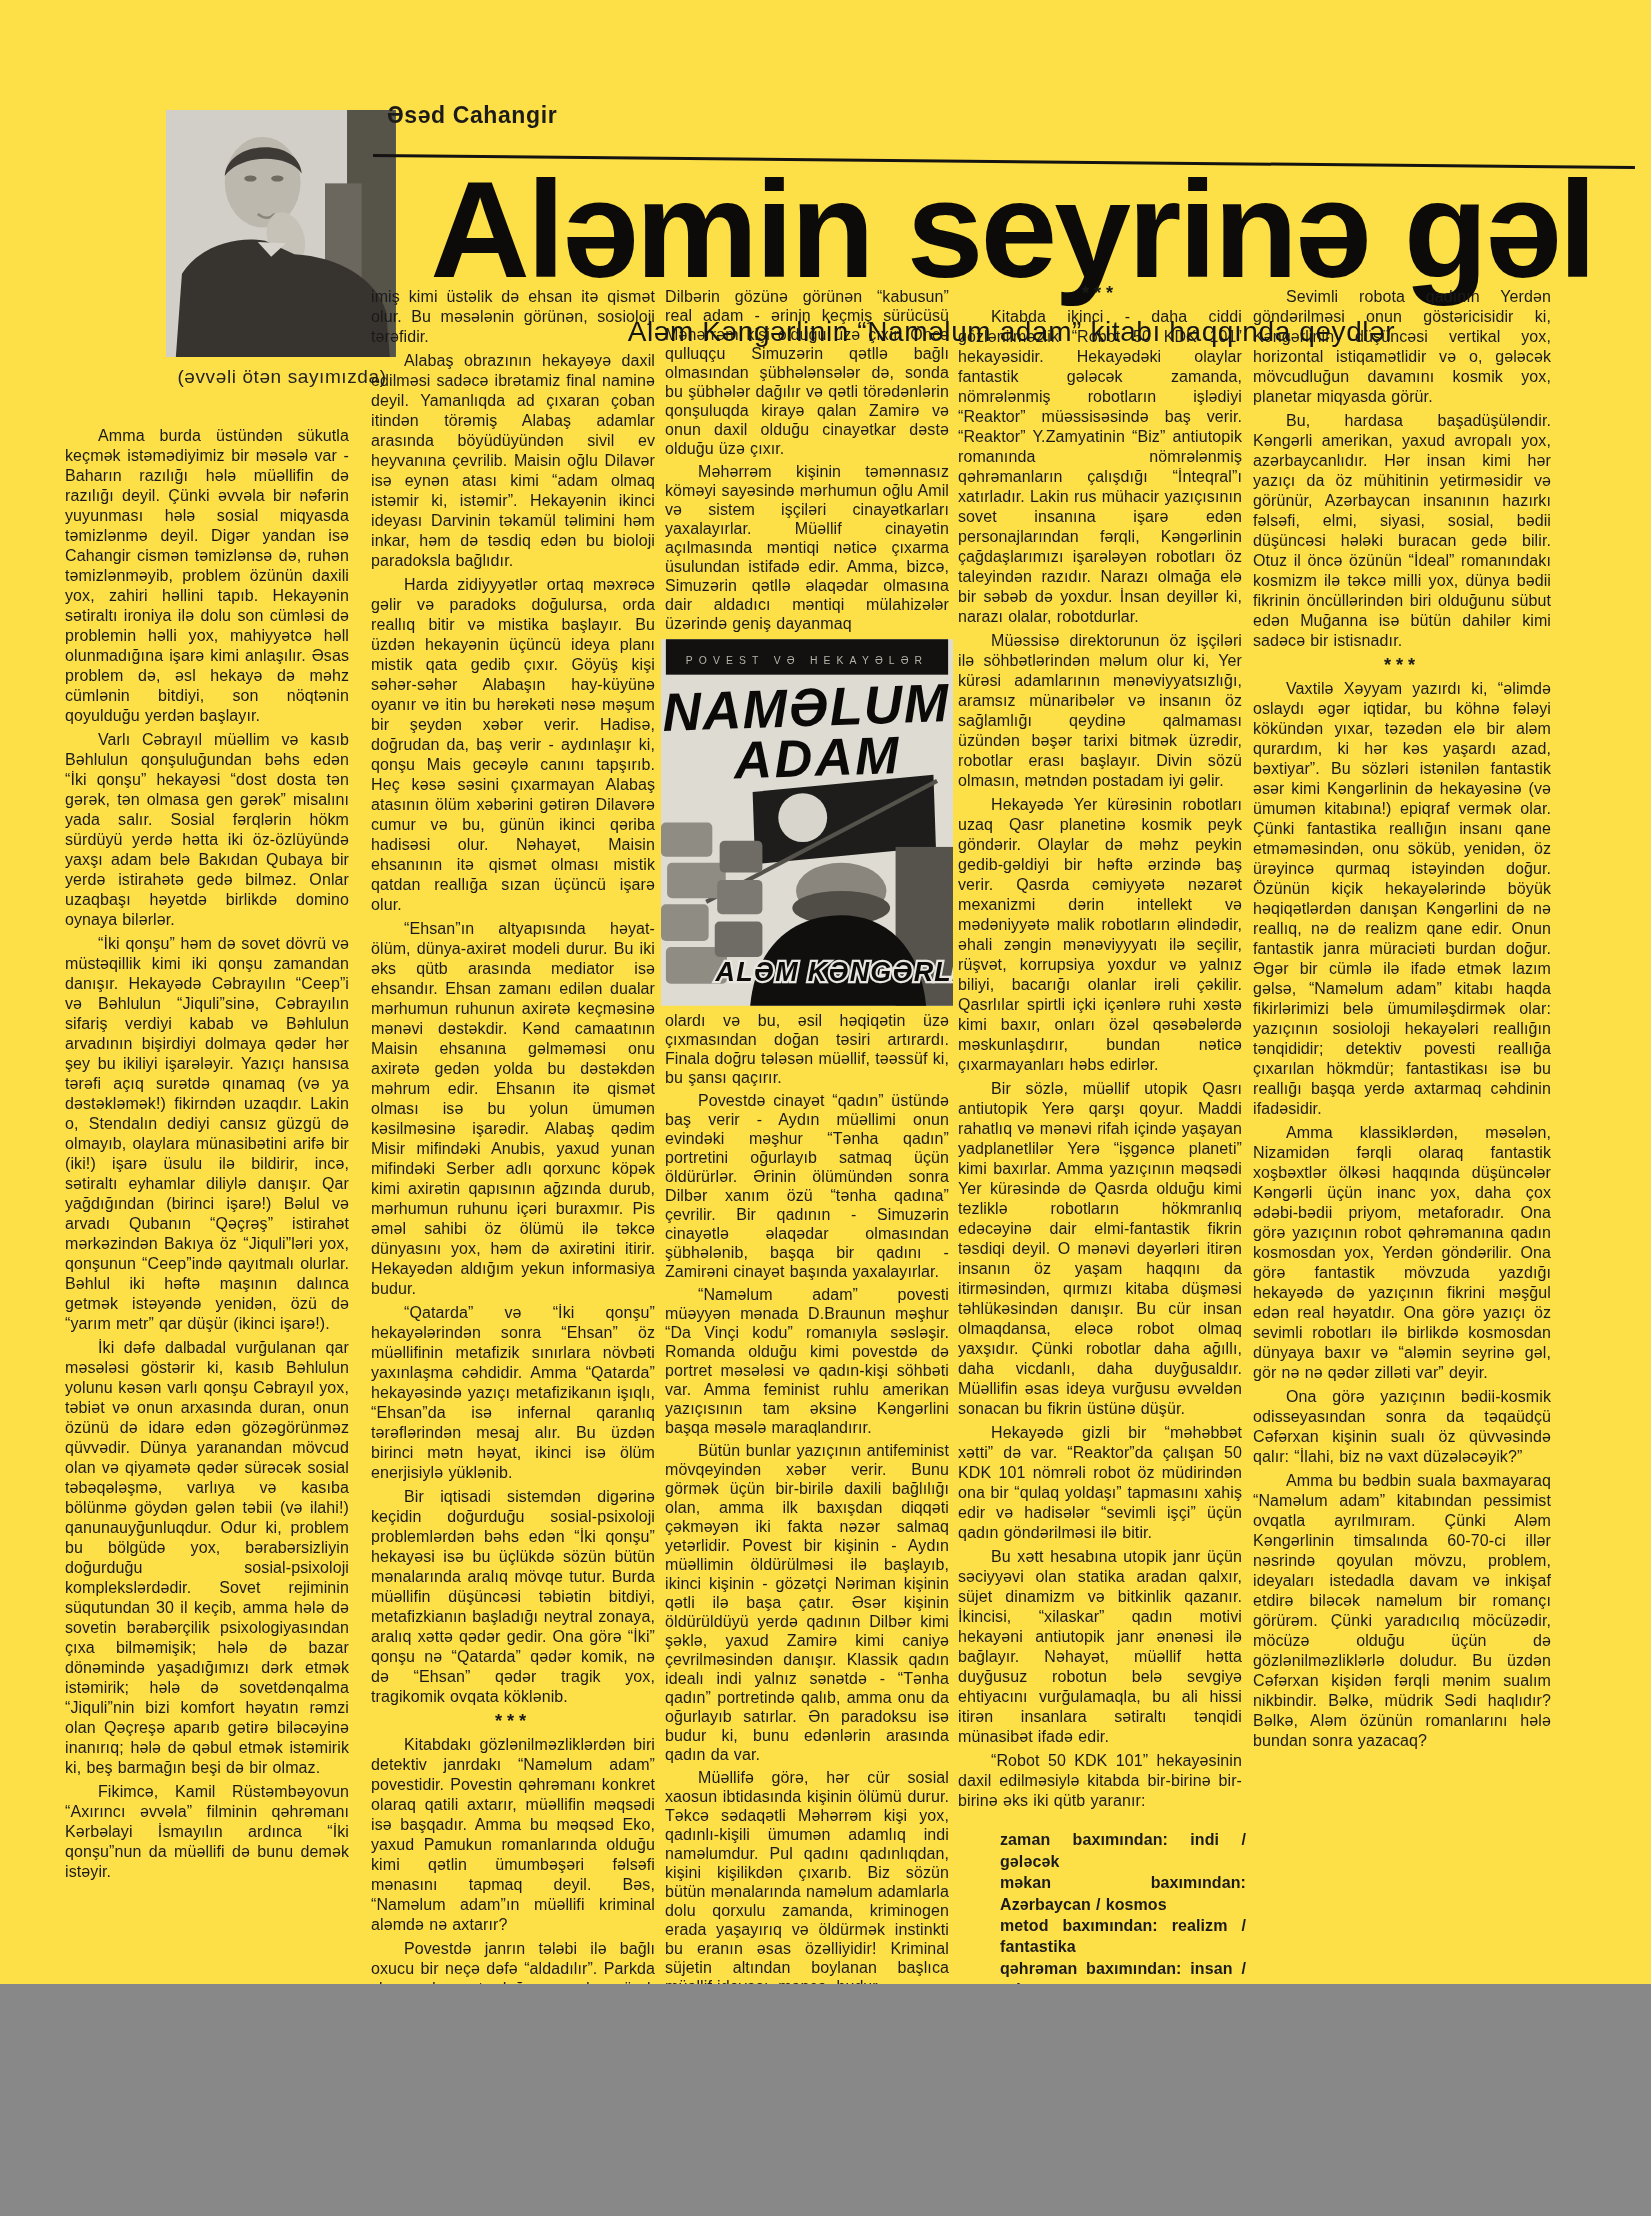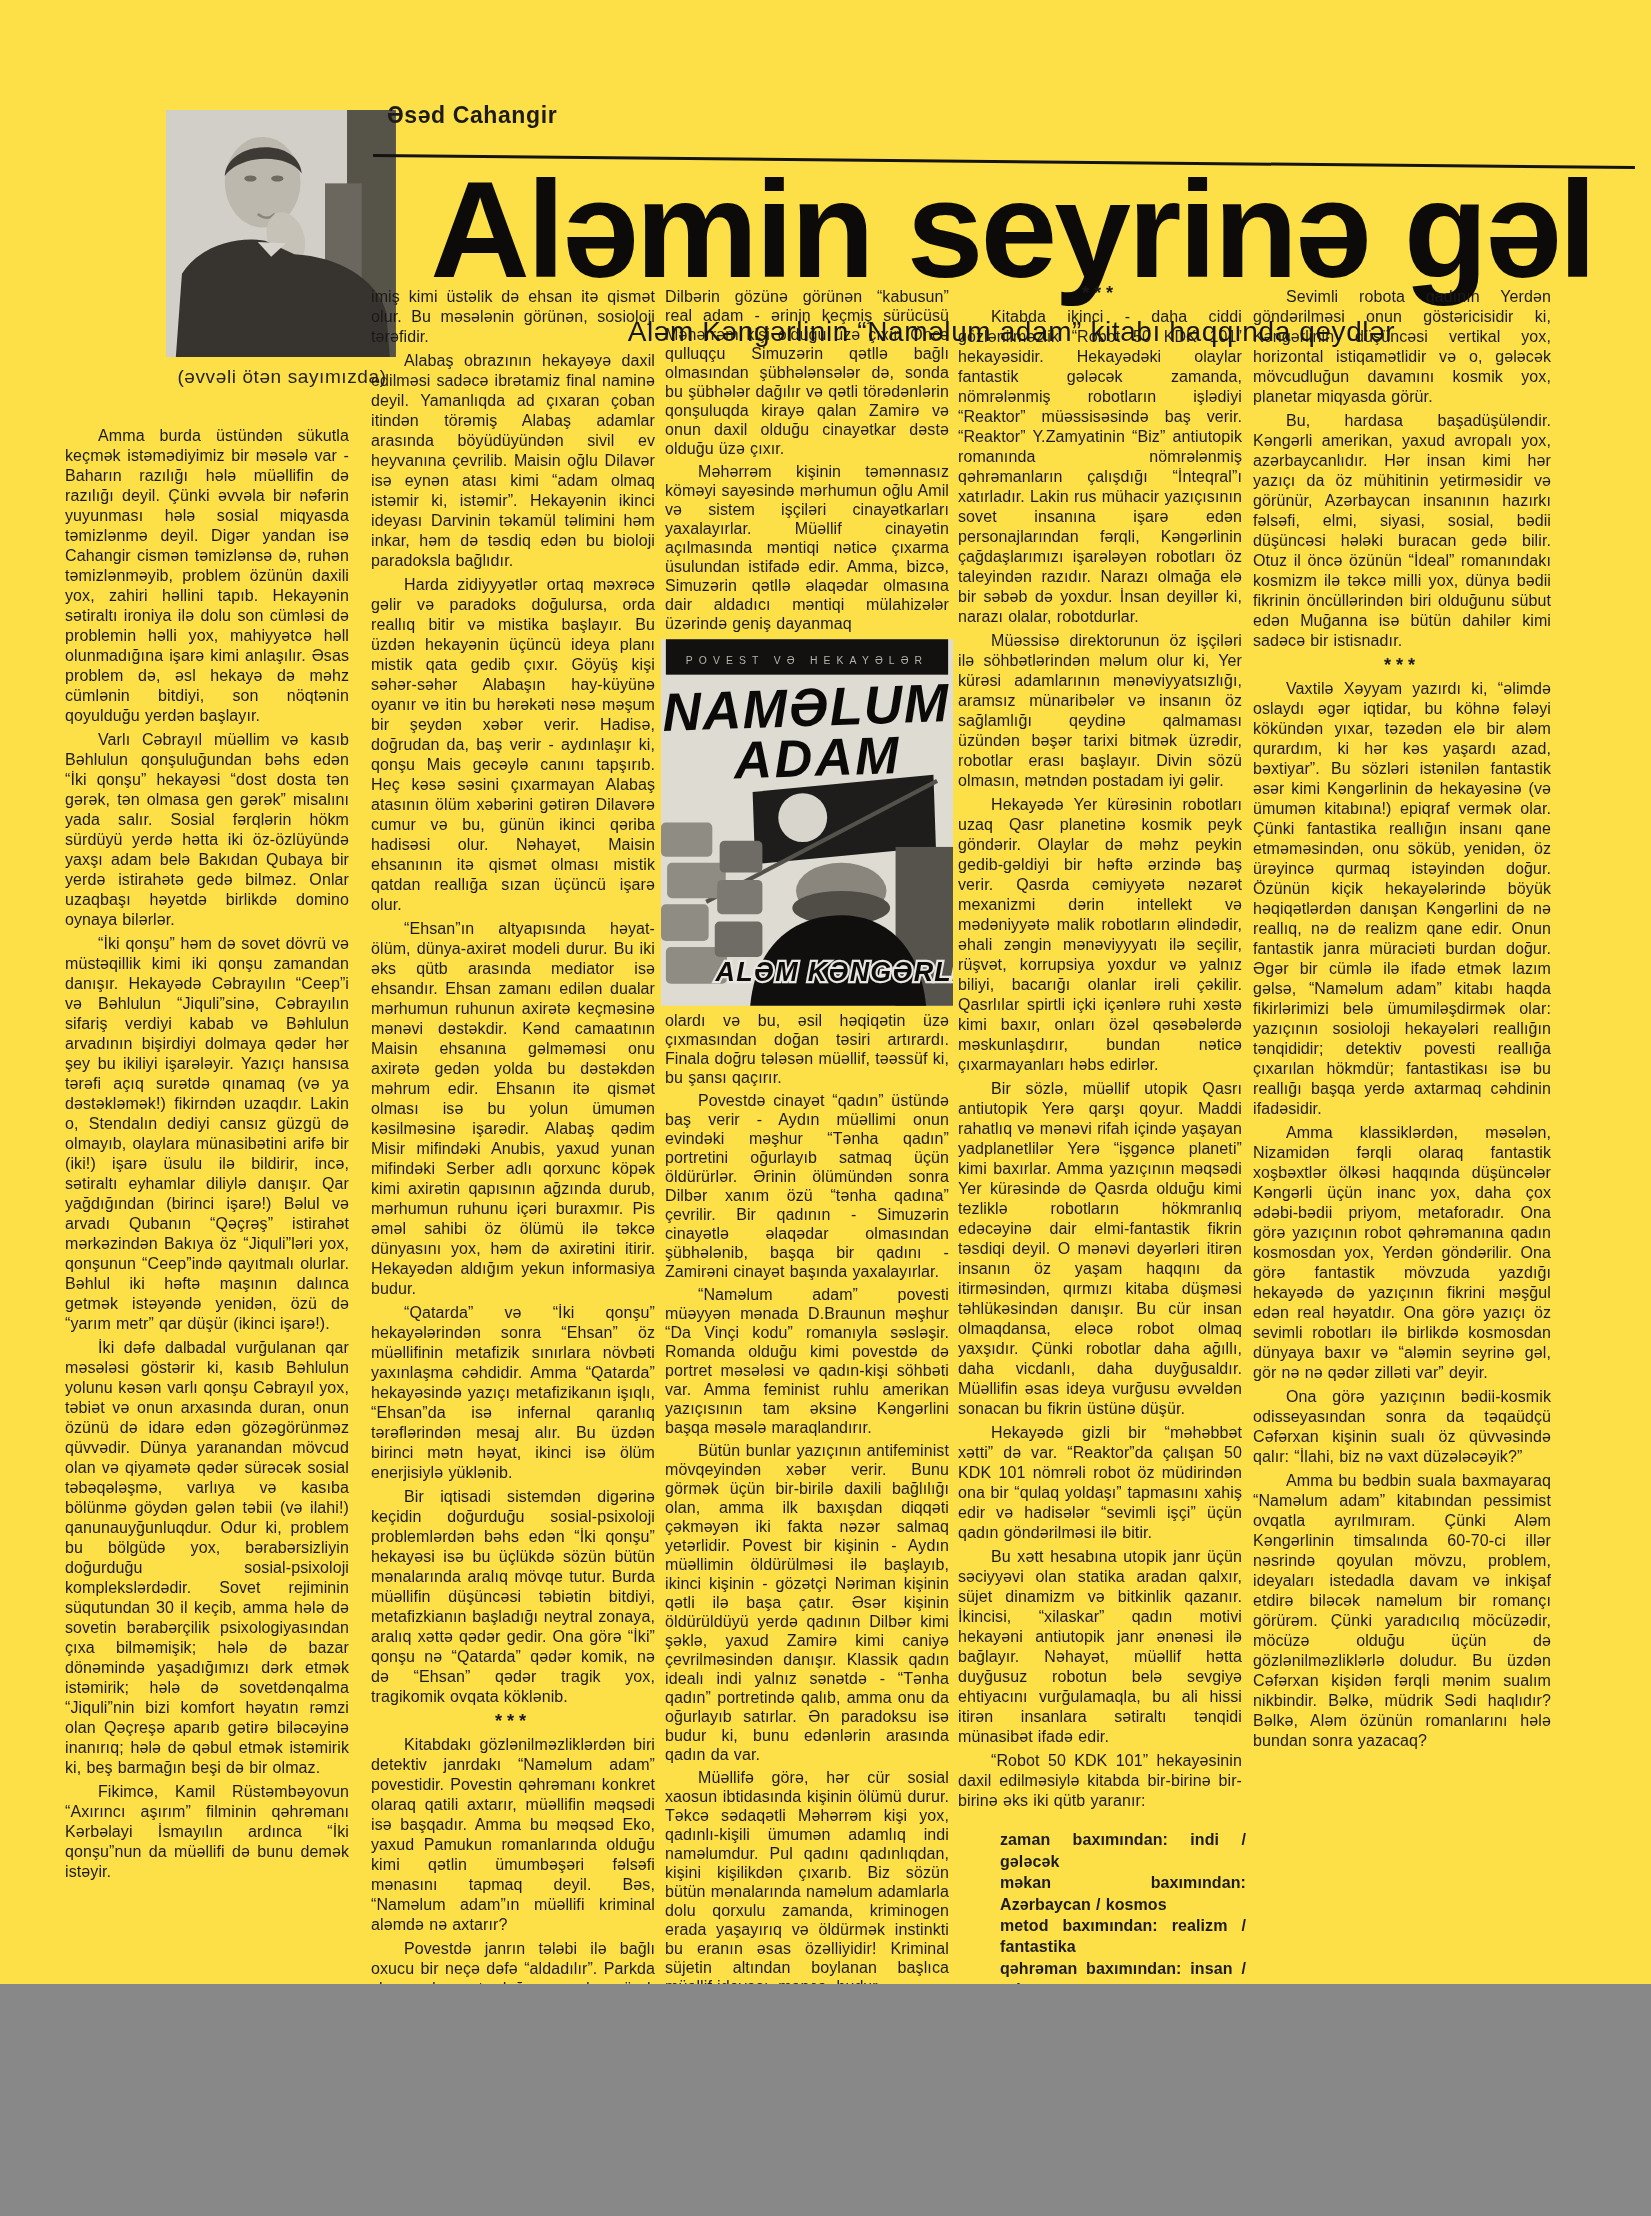--- a/index.html
+++ b/index.html
@@ -88,21 +88,21 @@
   <div class="header-rule"></div>
   <h1 class="headline">Aləmin seyrinə gəl</h1>
   <h2 class="subheadline">Aləm Kəngərlinin “Naməlum adam” kitabı haqqında qeydlər</h2>
   <div class="photo-caption">(əvvəli ötən sayımızda)</div>
 
   <div class="col col-1">
     <p>Amma burda üstündən sükutla keçmək istəmədiyimiz bir məsələ var - Baharın razılığı hələ müəllifin də razılığı deyil. Çünki əvvəla bir nəfərin yuyunması hələ sosial miqyasda təmizlənmə deyil. Digər yandan isə Cahangir cismən təmizlənsə də, ruhən təmizlənməyib, problem özünün daxili yox, zahiri həllini tapıb. Hekayənin sətiraltı ironiya ilə dolu son cümləsi də problemin həlli yox, mahiyyətcə həll olunmadığına işarə kimi anlaşılır. Əsas problem də, əsl hekayə də məhz cümlənin bitdiyi, son nöqtənin qoyulduğu yerdən başlayır.</p>
     <p>Varlı Cəbrayıl müəllim və kasıb Bəhlulun qonşuluğundan bəhs edən “İki qonşu” hekayəsi “dost dosta tən gərək, tən olmasa gen gərək” misalını yada salır. Sosial fərqlərin hökm sürdüyü yerdə hətta iki öz-özlüyündə yaxşı adam belə Bakıdan Qubaya bir yerdə istirahətə gedə bilməz. Onlar uzaqbaşı həyətdə birlikdə domino oynaya bilərlər.</p>
     <p>“İki qonşu” həm də sovet dövrü və müstəqillik kimi iki qonşu zamandan danışır. Hekayədə Cəbrayılın “Ceep”i və Bəhlulun “Jiquli”sinə, Cəbrayılın sifariş verdiyi kabab və Bəhlulun arvadının bişirdiyi dolmaya qədər hər şey bu ikiliyi işarələyir. Yazıçı hansısa tərəfi açıq surətdə qınamaq (və ya dəstəkləmək!) fikirndən uzaqdır. Lakin o, Stendalın dediyi cansız güzgü də olmayıb, olaylara münasibətini arifə bir (iki!) işarə üsulu ilə bildirir, incə, sətiraltı eyhamlar diliylə danışır. Qar yağdığından (birinci işarə!) Bəlul və arvadı Qubanın “Qəçrəş” istirahət mərkəzindən Bakıya öz “Jiquli”ləri yox, qonşunun “Ceep”ində qayıtmalı olurlar. Bəhlul iki həftə maşının dalınca getmək istəyəndə yenidən, özü də “yarım metr” qar düşür (ikinci işarə!).</p>
     <p>İki dəfə dalbadal vurğulanan qar məsələsi göstərir ki, kasıb Bəhlulun yolunu kəsən varlı qonşu Cəbrayıl yox, təbiət və onun arxasında duran, onun özünü də idarə edən gözəgörünməz qüvvədir. Dünya yaranandan mövcud olan və qiyamətə qədər sürəcək sosial təbəqələşmə, varlıya və kasıba bölünmə göydən gələn təbii (və ilahi!) qanunauyğunluqdur. Odur ki, problem bu bölgüdə yox, bərabərsizliyin doğurduğu sosial-psixoloji komplekslərdədir. Sovet rejiminin süqutundan 30 il keçib, amma hələ də sovetin bərabərçilik psixologiyasından çıxa bilməmişik; hələ də bazar dönəmində yaşadığımızı dərk etmək istəmirik; hələ də sovetdənqalma “Jiquli”nin bizi komfort həyatın rəmzi olan Qəçreşə aparıb gətirə biləcəyinə inanırıq; hələ də qəbul etmək istəmirik ki, beş barmağın beşi də bir olmaz.</p>
-    <p>Fikimcə, Kamil Rüstəmbəyovun “Axırıncı aşırım” filminin qəhrəmanı Kərbəlayi İsmayılın ardınca “İki qonşu”nun da müəllifi də bunu demək istəyir.</p>
+    <p>Fikimcə, Kamil Rüstəmbəyovun “Axırıncı əvvəla” filminin qəhrəmanı Kərbəlayi İsmayılın ardınca “İki qonşu”nun da müəllifi də bunu demək istəyir.</p>
   </div>
 
   <div class="col col-2">
     <p class="cont">imiş kimi üstəlik də ehsan itə qismət olur. Bu məsələnin görünən, sosioloji tərəfidir.</p>
     <p>Alabaş obrazının hekayəyə daxil edilməsi sadəcə ibrətamiz final naminə deyil. Yamanlıqda ad çıxaran çoban itindən törəmiş Alabaş adamlar arasında böyüdüyündən sivil ev heyvanına çevrilib. Maisin oğlu Dilavər isə eynən atası kimi “adam olmaq istəmir ki, istəmir”. Hekayənin ikinci ideyası Darvinin təkamül təlimini həm inkar, həm də təsdiq edən bu bioloji paradoksla bağlıdır.</p>
     <p>Harda zidiyyyətlər ortaq məxrəcə gəlir və paradoks doğulursa, orda reallıq bitir və mistika başlayır. Bu üzdən hekayənin üçüncü ideya planı mistik qata gedib çıxır. Göyüş kişi səhər-səhər Alabaşın hay-küyünə oyanır və itin bu hərəkəti nəsə məşum bir şeydən xəbər verir. Hadisə, doğrudan da, baş verir - aydınlaşır ki, qonşu Mais gecəylə canını tapşırıb. Heç kəsə səsini çıxarmayan Alabaş atasının ölüm xəbərini gətirən Dilavərə cumur və bu, günün ikinci qəriba hadisəsi olur. Nəhayət, Maisin ehsanının itə qismət olması mistik qatdan reallığa sızan üçüncü işarə olur.</p>
     <p>“Ehsan”ın altyapısında həyat-ölüm, dünya-axirət modeli durur. Bu iki əks qütb arasında mediator isə ehsandır. Ehsan zamanı edilən dualar mərhumun ruhunun axirətə keçməsinə mənəvi dəstəkdir. Kənd camaatının Maisin ehsanına gəlməməsi onu axirətə gedən yolda bu dəstəkdən məhrum edir. Ehsanın itə qismət olması isə bu yolun ümumən kəsilməsinə işarədir. Alabaş qədim Misir mifindəki Anubis, yaxud yunan mifindəki Serber adlı qorxunc köpək kimi axirətin qapısının ağzında durub, mərhumun ruhunu içəri buraxmır. Pis əməl sahibi öz ölümü ilə təkcə dünyasını yox, həm də axirətini itirir. Hekayədən aldığım yekun informasiya budur.</p>
     <p>“Qatarda” və “İki qonşu” hekayələrindən sonra “Ehsan” öz müəllifinin metafizik sınırlara növbəti yaxınlaşma cəhdidir. Amma “Qatarda” hekayəsində yazıçı metafizikanın işıqlı, “Ehsan”da isə infernal qaranlıq tərəflərindən mesaj alır. Bu üzdən birinci mətn həyat, ikinci isə ölüm enerjisiylə yüklənib.</p>
     <p>Bir iqtisadi sistemdən digərinə keçidin doğurduğu sosial-psixoloji problemlərdən bəhs edən “İki qonşu” hekayəsi isə bu üçlükdə sözün bütün mənalarında aralıq mövqe tutur. Burda müəllifin düşüncəsi təbiətin bitdiyi, metafizkianın başladığı neytral zonaya, aralıq xəttə qədər gedir. Ona görə “İki” qonşu nə “Qatarda” qədər komik, nə də “Ehsan” qədər tragik yox, tragikomik ovqata köklənib.</p>
     <p class="sep">***</p>

